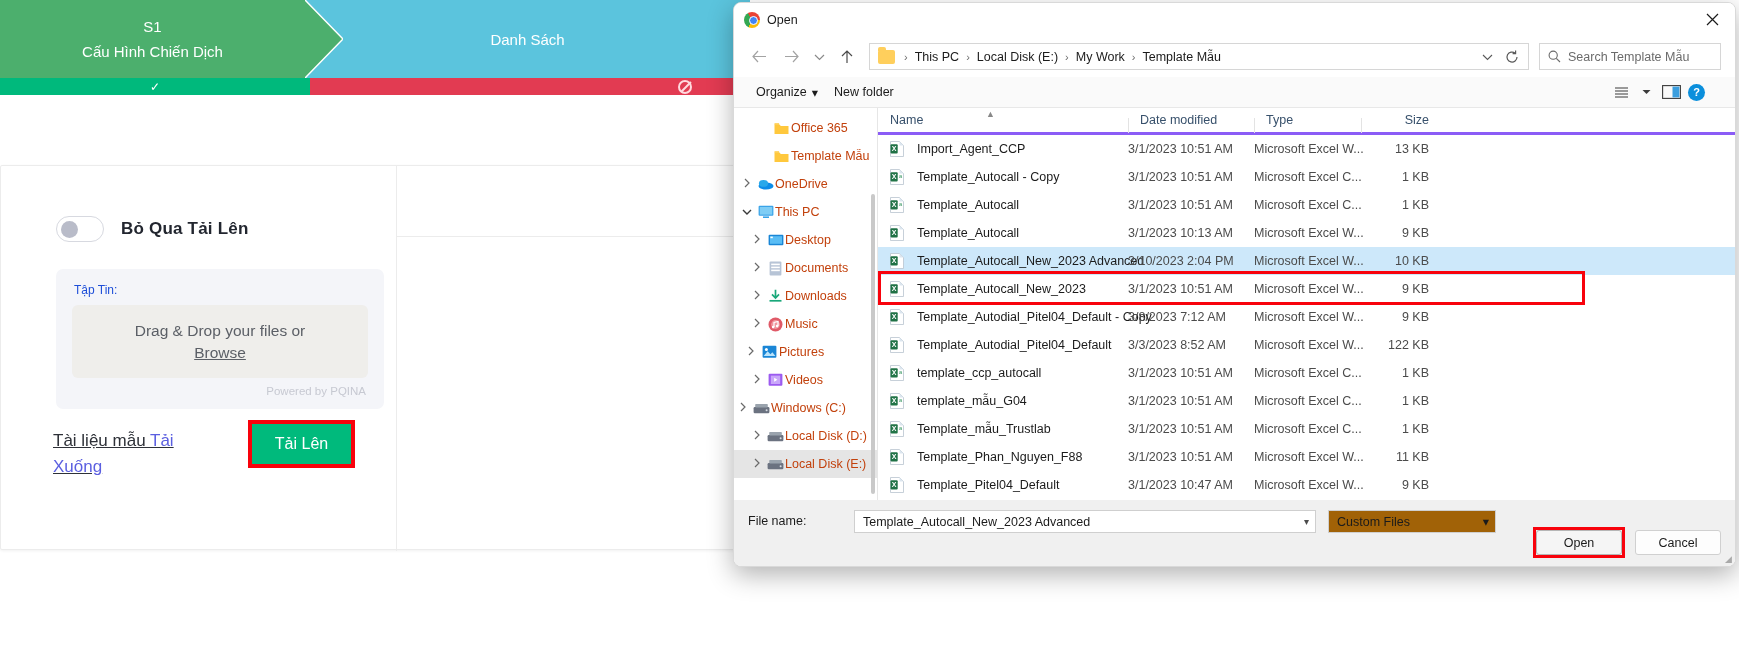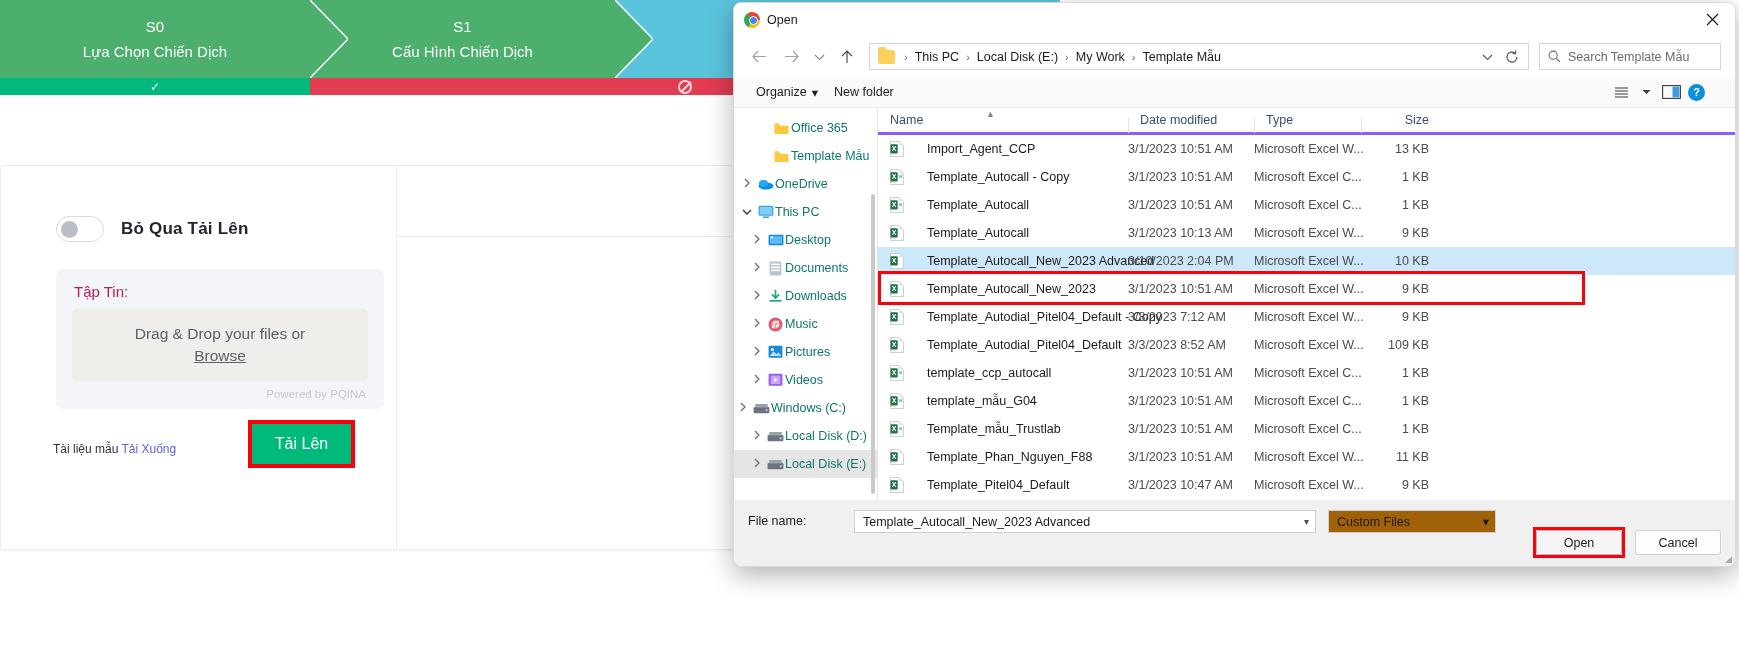--- a/index.html
+++ b/index.html
@@ -51,31 +51,31 @@
     width:48px; height:26px; border-radius:13px; background:#fff;
     border:1px solid #d7d9e0; position:relative; cursor:pointer;
   }
   .toggle .knob { position:absolute; left:4px; top:4px; width:17px; height:17px; border-radius:50%; background:#b9bcc9; }
   .toggle-label { font-size:17px; font-weight:bold; color:#22262f; letter-spacing:.2px; }
 
   .dropbox {
     position:absolute; left:55px; top:103px; width:328px; height:140px;
     background:#f4f5f9; border-radius:7px; padding:14px 16px 0 16px;
   }
-  .dropbox .tt { font-size:15px; color:#be185d; margin:0 0 8px 2px; }
+  .dropbox .tt { font-size:12px; color:#1d4ed8; margin:0 0 8px 2px; }
   .dropzone {
     height:73px; background:#efeeeb; border-radius:6px;
     display:flex; flex-direction:column; align-items:center; justify-content:center;
     color:#5b5f66; font-size:15.5px; line-height:22px;
   }
   .dropzone u { text-decoration:underline; }
   .powered { text-align:right; font-size:11.5px; color:#c7c9d2; margin-top:7px; padding-right:2px; }
 
   .tl-row { position:absolute; left:52px; top:262px; width:335px; }
-  .doc-text { position:absolute; left:0; top:8px; width:170px; font-size:12px; line-height:26px; color:#2e3138; }
+  .doc-text { position:absolute; left:0; top:0; width:170px; font-size:17px; line-height:26px; color:#2e3138;text-decoration:underline; }
   .doc-text a { color:#5b5fe0; text-decoration:none; }
   .upload-wrap { position:absolute; left:195px; top:-8px; width:107px; height:48px; border:4px solid #f8020c; }
   .upload-btn {
     width:100%; height:100%; background:#00ba7c; color:#fff;
     display:flex; align-items:center; justify-content:center;
     font-size:16px; cursor:pointer; border:none;
   }
 
   
   #open-dialog {
@@ -123,21 +123,21 @@
   .cmd-bar { height:30px; display:flex; align-items:center; padding:0 30px 0 14px; font-size:12.5px; color:#1b1b1b; background:#fafafa; }
   .cmd-item { padding:3px 8px; cursor:pointer; display:flex; align-items:center; gap:5px; }
   .cmd-spacer { flex:1; }
   .cmd-right { display:flex; align-items:center; gap:4px; }
   .icon-btn { width:26px; height:22px; display:flex; align-items:center; justify-content:center; cursor:pointer; color:#3b3b3b; }
   .help-badge { width:17px; height:17px; border-radius:50%; background:#0b8fdc; color:#fff; font-size:11px;
      display:flex; align-items:center; justify-content:center; cursor:pointer; font-weight:bold; }
 
   .dlg-body { display:flex; height:393px; border-top:1px solid #e8e8e8; }
   .nav-pane { width:143px; padding-top:6px; overflow:hidden; position:relative; background:#fff; }
-  .nav-item { height:28px; display:flex; align-items:center; font-size:12.5px; color:#0f766e; cursor:pointer; padding-right:6px; }
+  .nav-item { height:28px; display:flex; align-items:center; font-size:12.5px; color:#c2410c; cursor:pointer; padding-right:6px; }
   .nav-item.sel { background:#e5e5e5; }
   .nav-chev { width:18px; text-align:center; color:#6a6a6a; font-size:10px; flex:0 0 18px; }
   .nav-ic { width:19px; flex:0 0 19px; display:flex; align-items:center; justify-content:center; }
   .nav-txt { white-space:nowrap; overflow:hidden; text-overflow:ellipsis; }
   .nav-scroll { position:absolute; right:2px; top:86px; width:4px; height:300px; background:#c9c9c9; border-radius:2px; }
 
   .pane-sep { width:1px; background:#e6e6e6; }
 
   .file-pane { flex:1; position:relative; overflow:hidden; }
   .col-head { display:flex; height:27px; align-items:center; border-bottom:3px solid #8b5cf6; font-size:12.5px; color:#37506b; position:relative; }
@@ -145,21 +145,21 @@
   .ch { padding-left:12px; position:relative; }
   .ch:before { content:""; position:absolute; left:0; top:5px; height:15px; width:1px; background:#e3e3e3; }
   .ch.first:before { display:none; }
   .c-name { width:250px; }
   .c-date { width:126px; }
   .c-type { width:107px; }
   .c-size { width:78px; text-align:right; padding-right:10px; padding-left:0; }
 
   .f-row { display:flex; height:28px; align-items:center; font-size:12.5px; color:#1b1b1b; cursor:pointer; }
   .f-row.selected { background:#cde8fa; }
-  .f-name { width:250px; display:flex; align-items:center; gap:23px; padding-left:12px; white-space:nowrap; }
+  .f-name { width:250px; display:flex; align-items:center; gap:13px; padding-left:12px; white-space:nowrap; }
   .f-date { width:126px; color:#4b4b4b; }
   .f-type { width:107px; color:#4b4b4b; white-space:nowrap; }
   .f-size { width:78px; text-align:right; padding-right:10px; color:#4b4b4b; }
 
   .xls-ic { width:14px; height:16px; flex:0 0 14px; position:relative; }
 
   .row-highlight {
     position:absolute; left:3px; top:140px; width:700px; height:28px;
     border:3px solid #f8020c; pointer-events:none;
   }
@@ -187,30 +187,20 @@
   }
   .btn.primary { border:1px solid #b6b6b6; background:#f5f5f5; }
   .resize-grip { position:absolute; right:3px; bottom:2px; color:#a9a9a9; font-size:9px; }
 </style>
 </head>
 <body>
 
 <div id="app-bg">
 
   <div class="stepper">
-    <div class="step step-0">
-      <div class="s-id">S0</div>
-      <div class="s-label">Lựa Chọn Chiến Dịch</div>
-      <div class="arrow-out">
-        <svg width="38" height="78" viewBox="0 0 38 78">
-            <path d="M0,0 L38,39 L0,78 Z" fill="#4caf6d"></path>
-            <path d="M0,0 L38,39 L0,78" fill="none" stroke="#ffffff" stroke-width="1.5"></path>
-          </svg>
-      </div>
-    </div>
     <div class="step step-1">
       <div class="s-id">S1</div>
       <div class="s-label">Cấu Hình Chiến Dịch</div>
       <div class="arrow-out">
         <svg width="38" height="78" viewBox="0 0 38 78">
             <path d="M0,0 L38,39 L0,78 Z" fill="#4caf6d"></path>
             <path d="M0,0 L38,39 L0,78" fill="none" stroke="#ffffff" stroke-width="1.5"></path>
           </svg>
       </div>
     </div>
@@ -452,21 +442,21 @@
               <svg width="15" height="15" viewBox="0 0 15 15">
                 <circle cx="7.5" cy="7.5" r="7" fill="#e05a68"></circle>
                 <circle cx="7.5" cy="7.5" r="4.4" fill="#f0959d"></circle>
                 <path d="M6,10 v-4.6 l4,-1 v4.6" stroke="#ffffff" stroke-width="1.2" fill="none"></path>
                 <circle cx="5.1" cy="10.1" r="1.3" fill="#ffffff"></circle>
                 <circle cx="9.1" cy="9.1" r="1.3" fill="#ffffff"></circle>
               </svg>
             </span>
             <span class="nav-txt">Music</span>
           </div>
-          <div class="nav-item" style="padding-left: 14px;">
+          <div class="nav-item" style="padding-left: 8px;">
             <span class="nav-chev"><svg width="8" height="10" viewBox="0 0 8 10">
                 <path d="M2,1 L6,5 L2,9" stroke="#6a6a6a" stroke-width="1.2" fill="none"></path>
               </svg></span>
             <span class="nav-ic">
               <svg width="15" height="14" viewBox="0 0 15 14">
                 <rect x="0.6" y="0.8" width="13.8" height="12" rx="1" fill="#1a86d6"></rect>
                 <circle cx="4.4" cy="4.4" r="1.5" fill="#ffffff"></circle>
                 <path d="M1.6,11 L5.6,6.2 L8.4,9.2 L10.4,7.2 L13.4,11 Z" fill="#b9e3fb"></path>
               </svg>
             </span>
@@ -644,21 +634,21 @@
               <span class="xls-ic"><svg width="14" height="16" viewBox="0 0 14 16">
                   <path d="M0.5,0.5 h9 l4,4 v11 h-13 z" fill="#ffffff" stroke="#b9c4cf" stroke-width="0.8"></path>
                   <path d="M9.5,0.5 l4,4 h-4 z" fill="#dce6ef"></path>
                   <rect x="0.5" y="3.2" width="7.2" height="9.4" rx="1" fill="#1f7145"></rect>
                   <text x="4.1" y="10.4" font-size="7" font-family="Liberation Sans, sans-serif" fill="#ffffff" text-anchor="middle" font-weight="bold">X</text>
                 </svg></span>
               <span>Template_Autodial_Pitel04_Default</span>
             </div>
             <div class="f-date">3/3/2023 8:52 AM</div>
             <div class="f-type">Microsoft Excel W...</div>
-            <div class="f-size">109 KB</div>
+            <div class="f-size">122 KB</div>
           </div>
           <div class="f-row">
             <div class="f-name">
               <span class="xls-ic"><svg width="14" height="16" viewBox="0 0 14 16">
                   <path d="M0.5,0.5 h9 l4,4 v11 h-13 z" fill="#ffffff" stroke="#b9c4cf" stroke-width="0.8"></path>
                   <path d="M9.5,0.5 l4,4 h-4 z" fill="#dce6ef"></path>
                   <rect x="0.5" y="3.2" width="7.2" height="9.4" rx="1" fill="#227447"></rect>
                   <text x="4.1" y="10.4" font-size="7" font-family="Liberation Sans, sans-serif" fill="#ffffff" text-anchor="middle" font-weight="bold">X</text>
                   <text x="10.6" y="9.4" font-size="5.6" font-family="Liberation Sans, sans-serif" fill="#2a8f56" text-anchor="middle">a</text>
                 </svg></span>

